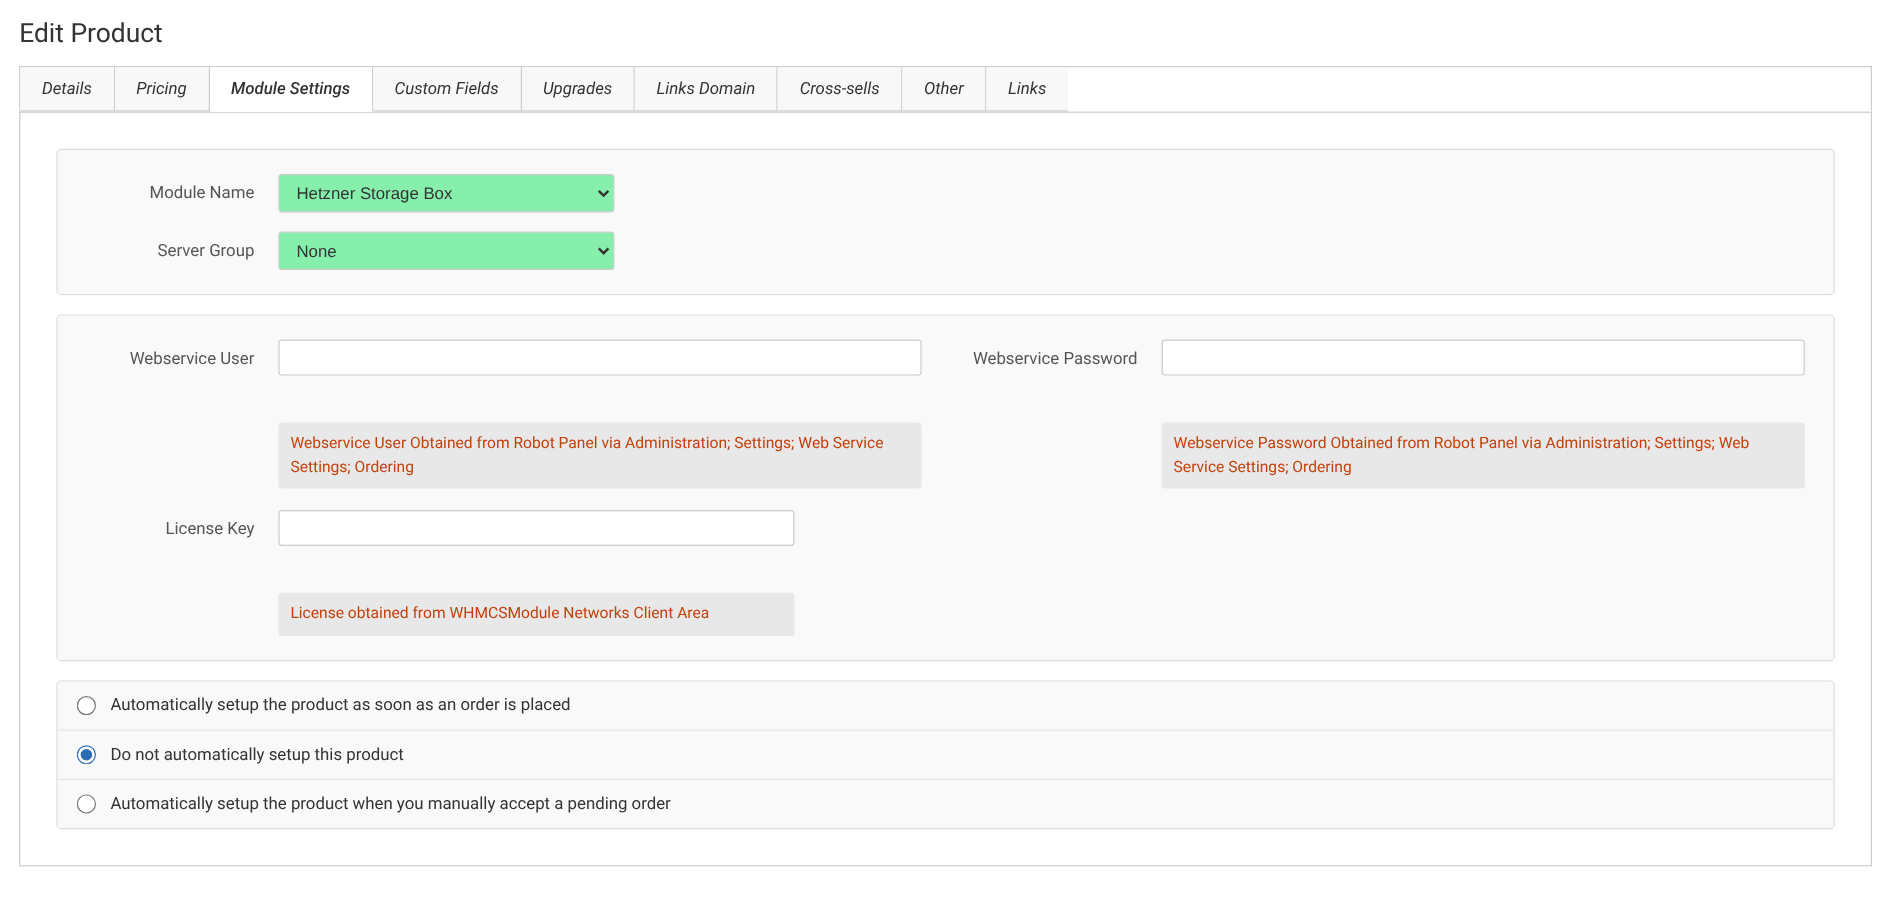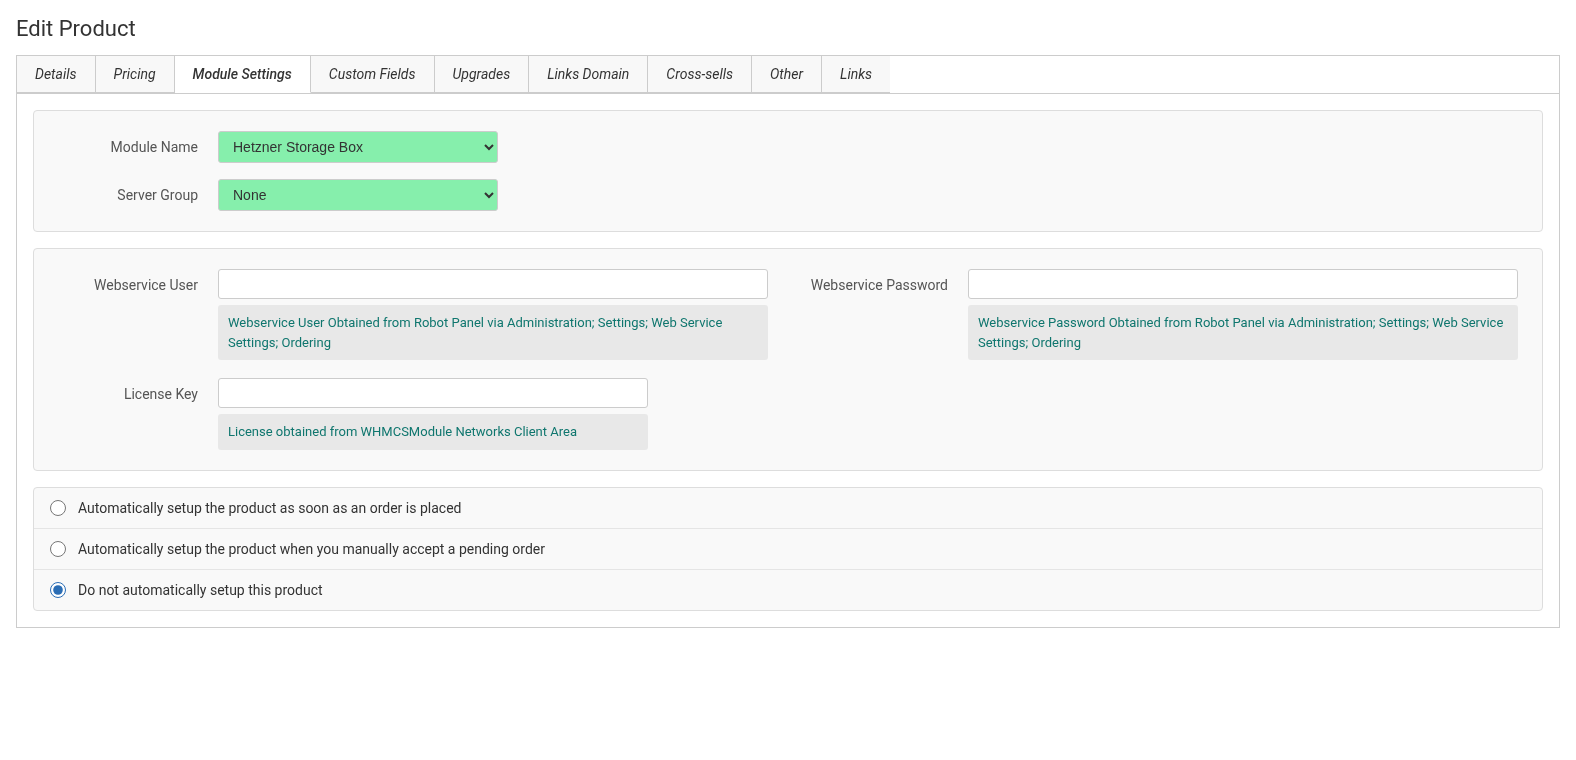--- a/index.html
+++ b/index.html
@@ -35,21 +35,21 @@
       white-space: nowrap;
     }
     .tab:last-child { border-right: none; }
     .tab.active {
       background: #fff;
       border-bottom: 1px solid #fff;
       font-weight: 500;
     }
     .content-area {
       border: 1px solid #ccc;
-      padding: 0;
+      padding: 14px;
       background: #fff;
     }
     .card {
       border: 1px solid #ddd;
       border-radius: 4px;
       margin: 16px;
       background: #f9f9f9;
       padding: 20px 24px;
     }
     .form-row {
@@ -111,25 +111,26 @@
       width: 100%;
       border: 1px solid #ccc;
       border-radius: 3px;
       padding: 6px 10px;
       font-size: 14px;
       background: #fff;
       margin-bottom: 6px;
     }
     .ws-hint {
       font-size: 13px;
-      color: #0f766e;
+      color: #c2410c;
       background: #e8e8e8;
       border-radius: 3px;
       padding: 8px 10px;
       line-height: 1.5;
+      margin-top: 33px;
     }
     .license-row {
       display: flex;
       align-items: flex-start;
       margin-top: 18px;
     }
     .radio-card {
       border: 1px solid #ddd;
       border-radius: 4px;
       margin: 16px;
@@ -218,22 +219,22 @@
       </div>
     </div>
   </div>
 
   <div class="radio-card">
     <label class="radio-row">
       <input type="radio" name="setup" style="">
       <span class="radio-label">Automatically setup the product as soon as an order is placed</span>
     </label>
     <label class="radio-row">
+      <input type="radio" name="setup" checked="" style="">
+      <span class="radio-label">Do not automatically setup this product</span>
+    </label>
+    <label class="radio-row">
       <input type="radio" name="setup" style="">
       <span class="radio-label">Automatically setup the product when you manually accept a pending order</span>
     </label>
-    <label class="radio-row">
-      <input type="radio" name="setup" checked="" style="">
-      <span class="radio-label">Do not automatically setup this product</span>
-    </label>
   </div>
 
 </div>
 
 </body></html>

